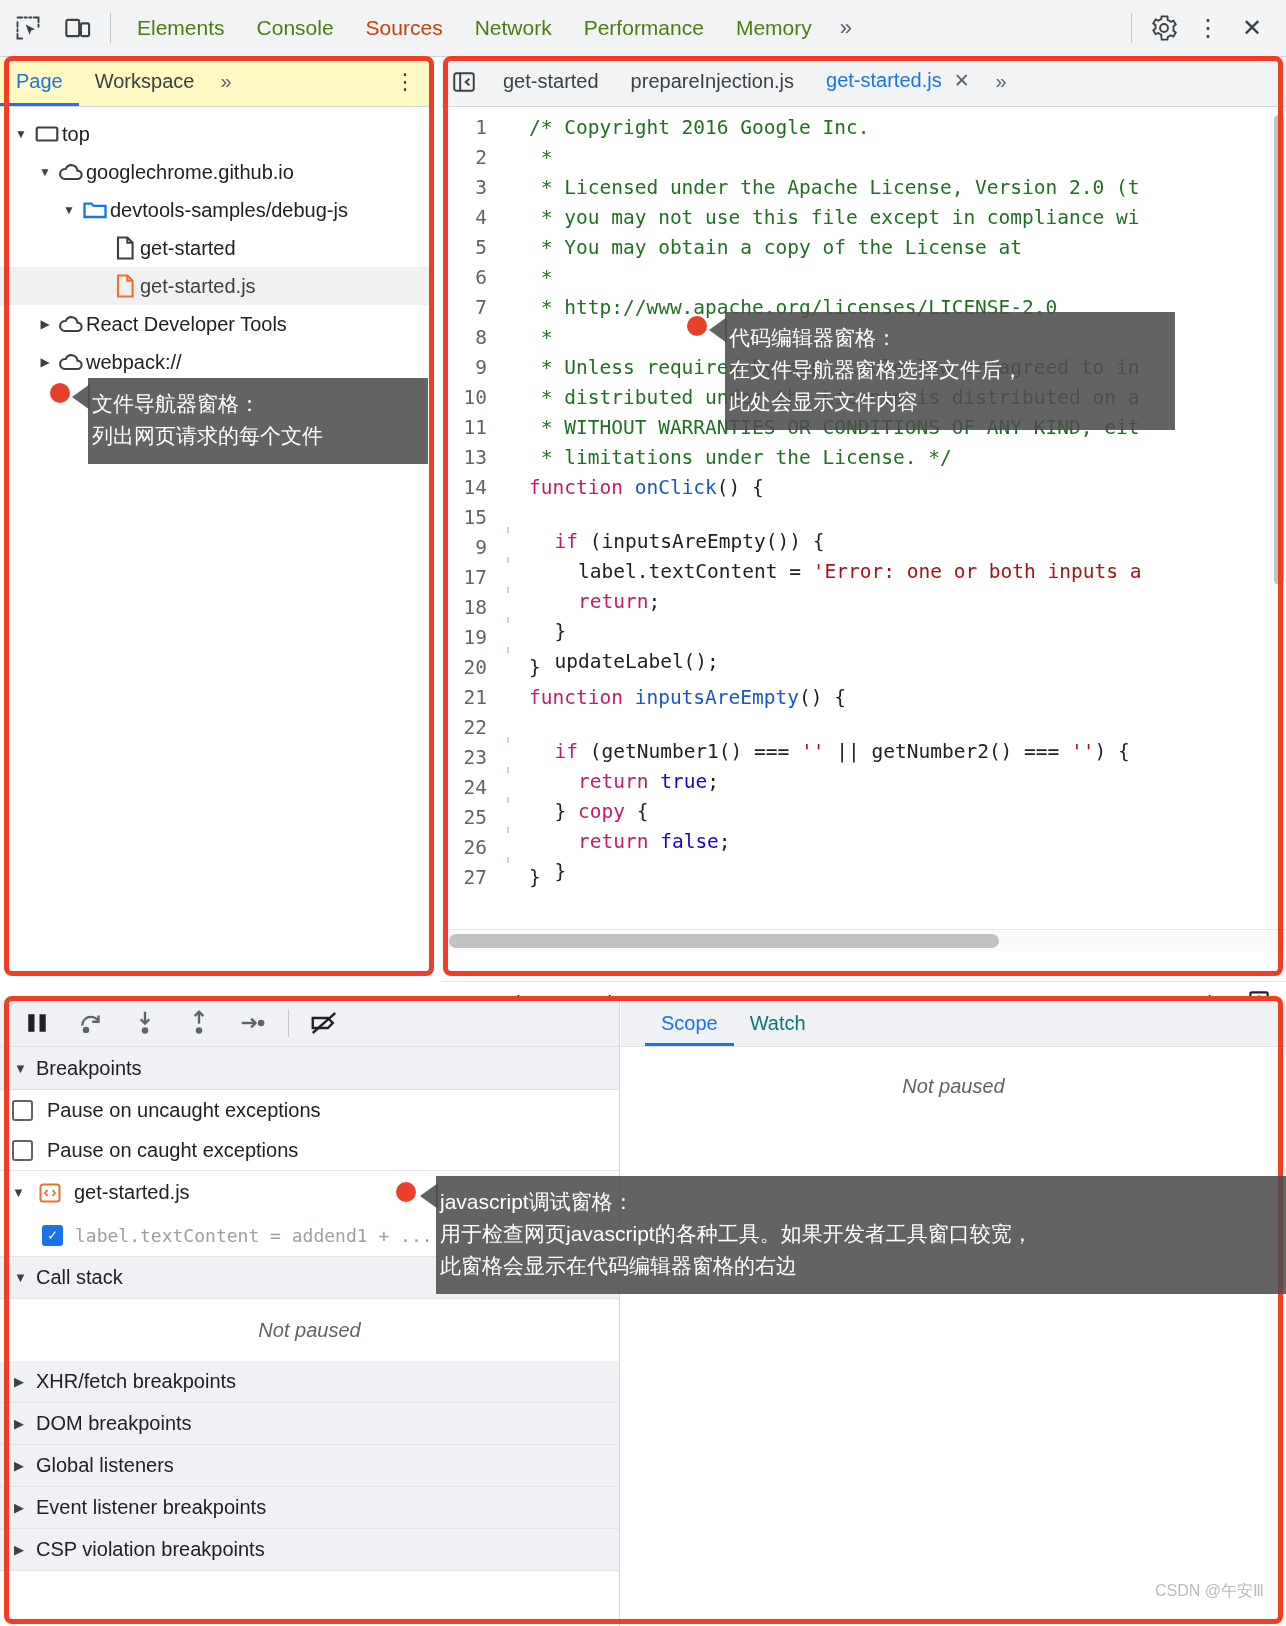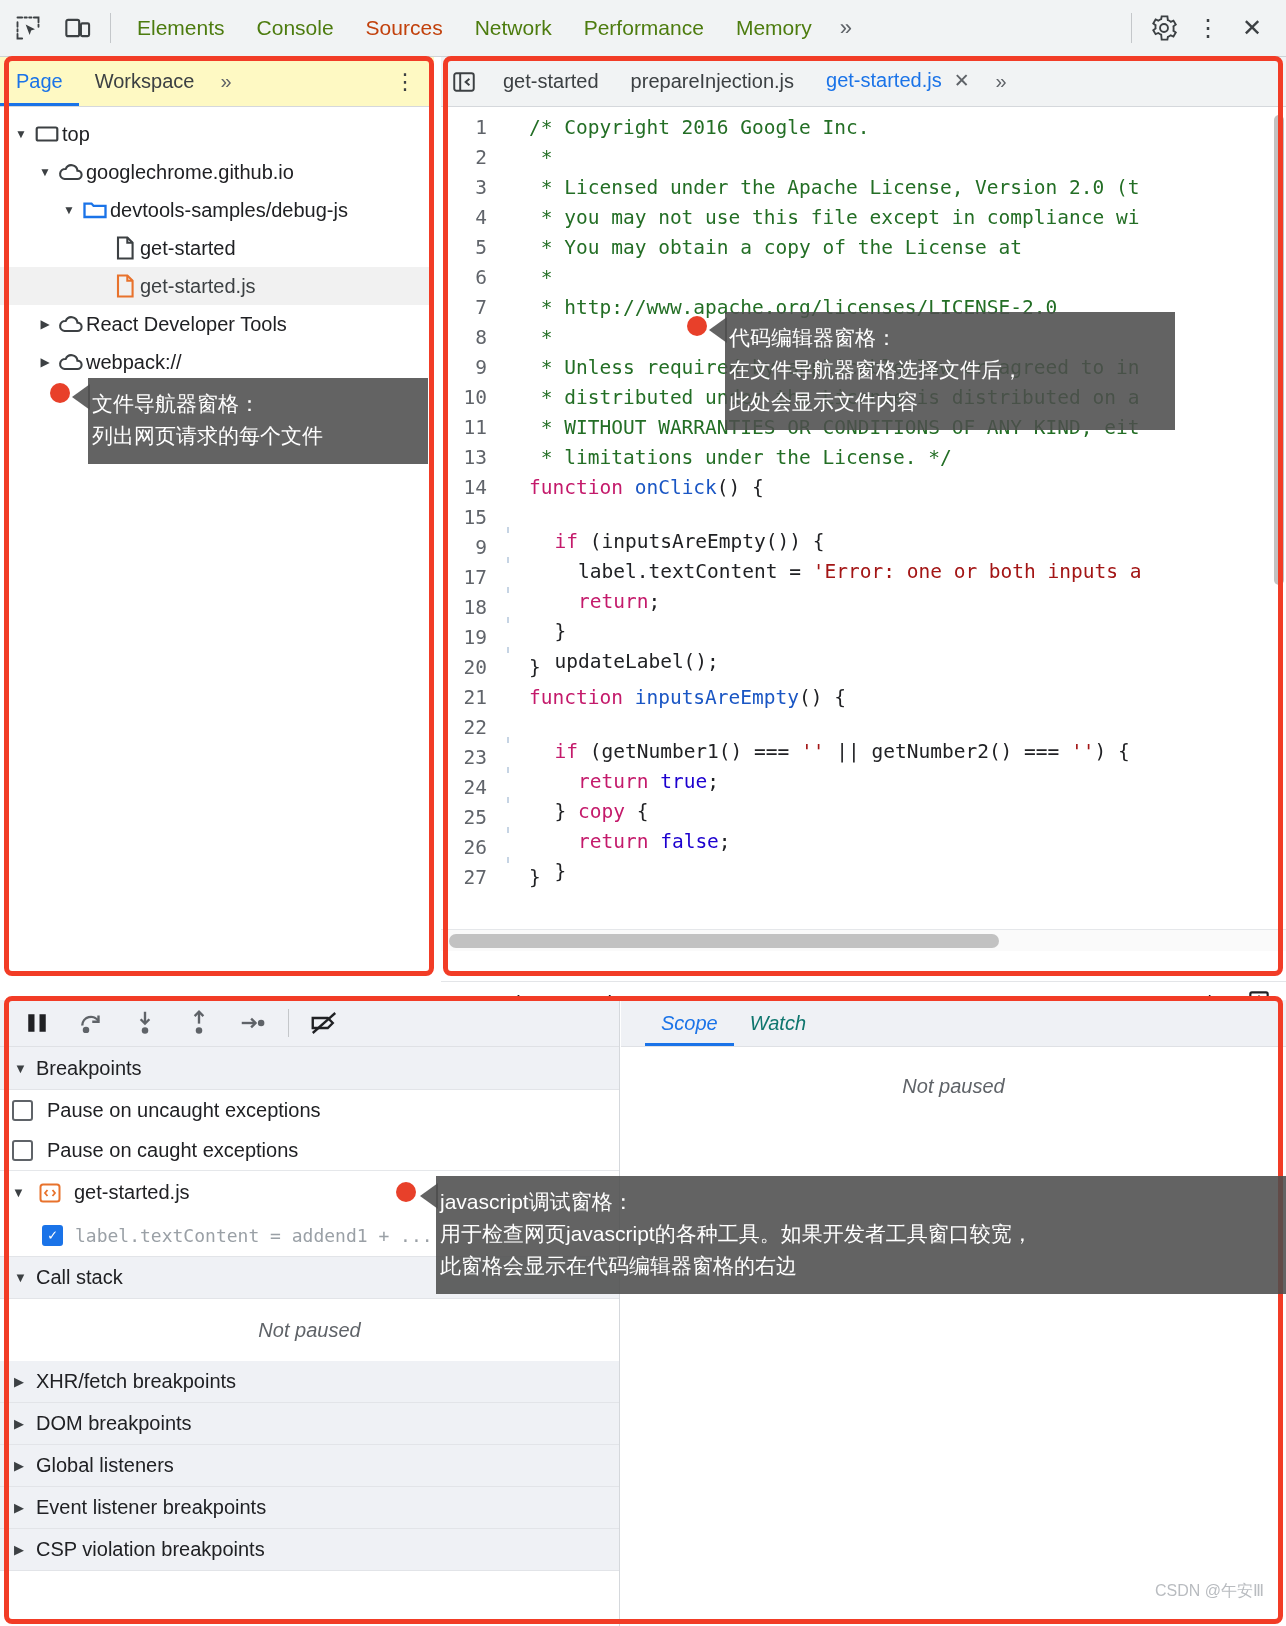--- a/index.html
+++ b/index.html
@@ -188,21 +188,21 @@
     background: #eff1f5; border-bottom: 1px solid #e2e4e8; font-size: 20px;
   }
   .acc-row .tri { width: 22px; font-size: 13px; color: #3c4043; }
 
   #dbg-right {
     position: absolute; left: 621px; top: 0; width: 665px; height: 626px;
     background: #ffffff; overflow: hidden;
   }
   #scope-tabs {
     height: 47px; background: #eff1f5; display: flex; align-items: center;
-    border-bottom: 1px solid #dfe1e5; padding-left: 24px; font-style: italic;
+    border-bottom: 1px solid #dfe1e5; padding-left: 24px;
   }
   .sc-tab { padding: 0 16px; height: 46px; line-height: 46px; font-size: 20px; color: #0f766e; }
   .sc-tab.active { color: #1a73e8; border-bottom: 3px solid #1a73e8; }
   #scope-body {
     display: flex; justify-content: center; padding-top: 28px;
     font-style: italic; color: #5f6368; font-size: 20px;
   }
 
   
   .tip {

